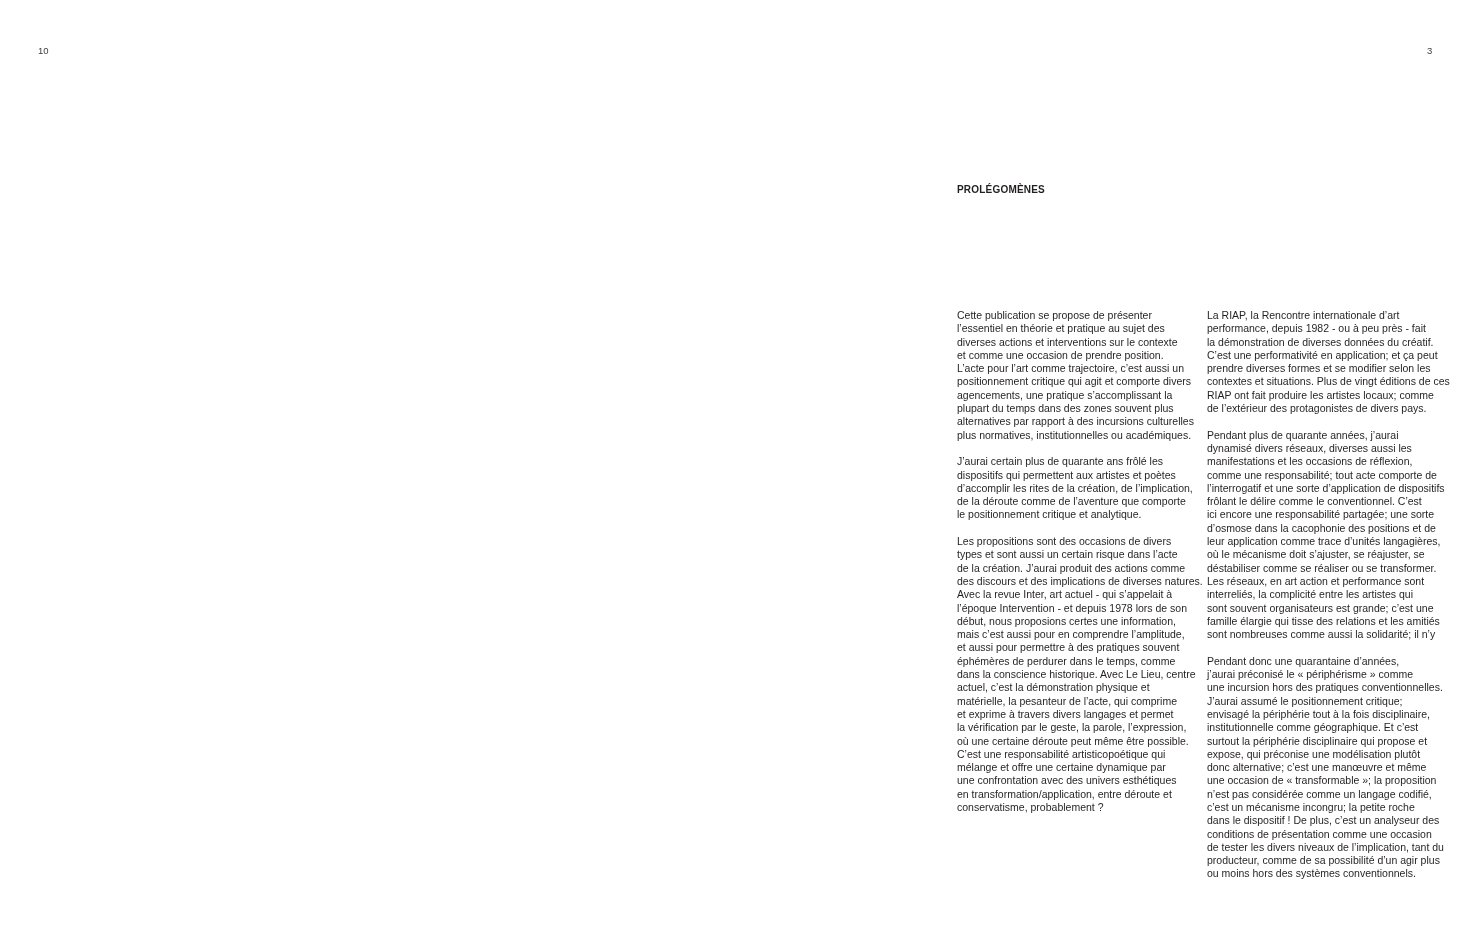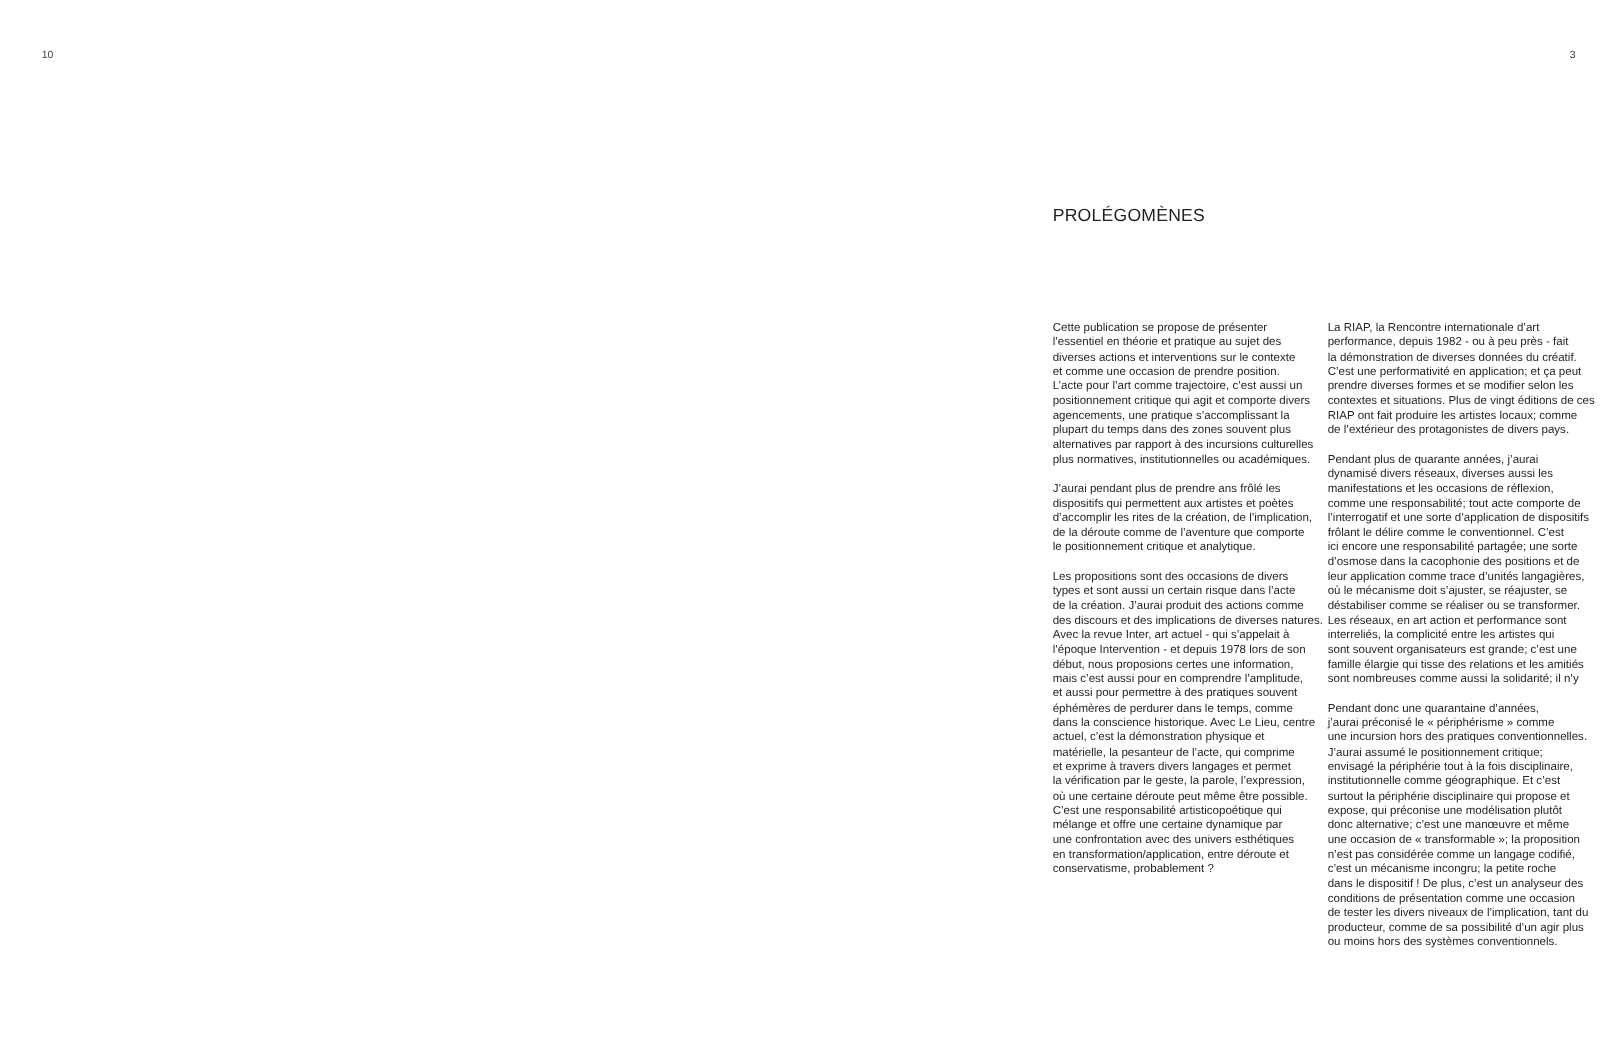--- a/index.html
+++ b/index.html
@@ -22,29 +22,29 @@
     line-height: 11px;
     color: #3d3d3d;
     margin-top: 18px;
   }
   .page-number.left { left: 38px; }
   .page-number.right { left: 1427px; }
   .heading {
     position: absolute;
     left: 957px;
     top: 177px;
-    font-size: 16px;
-    font-weight: normal;
+    font-size: 10px;
+    font-weight: bold;
     letter-spacing: 0.2px;
     color: #231f20;
     white-space: nowrap;
   }
   .text-column {
     position: absolute;
-    top: 292px;
+    top: 309px;
     font-size: 10.5px;
     line-height: 13.3px;
     color: #231f20;
   }
   .text-column.col-1 { left: 957px; }
   .text-column.col-2 { left: 1207px; }
   .text-column p {
     margin: 0 0 13.3px 0;
     white-space: pre-line;
   }
@@ -65,21 +65,21 @@
     <p>Cette publication se propose de présenter
 l’essentiel en théorie et pratique au sujet des
 diverses actions et interventions sur le contexte
 et comme une occasion de prendre position.
 L’acte pour l’art comme trajectoire, c’est aussi un
 positionnement critique qui agit et comporte divers
 agencements, une pratique s’accomplissant la
 plupart du temps dans des zones souvent plus
 alternatives par rapport à des incursions culturelles
 plus normatives, institutionnelles ou académiques.</p>
-    <p>J’aurai pendant plus de prendre ans frôlé les
+    <p>J’aurai certain plus de quarante ans frôlé les
 dispositifs qui permettent aux artistes et poètes
 d’accomplir les rites de la création, de l’implication,
 de la déroute comme de l’aventure que comporte
 le positionnement critique et analytique.</p>
     <p>Les propositions sont des occasions de divers
 types et sont aussi un certain risque dans l’acte
 de la création. J’aurai produit des actions comme
 des discours et des implications de diverses natures.
 Avec la revue Inter, art actuel - qui s’appelait à
 l’époque Intervention - et depuis 1978 lors de son

